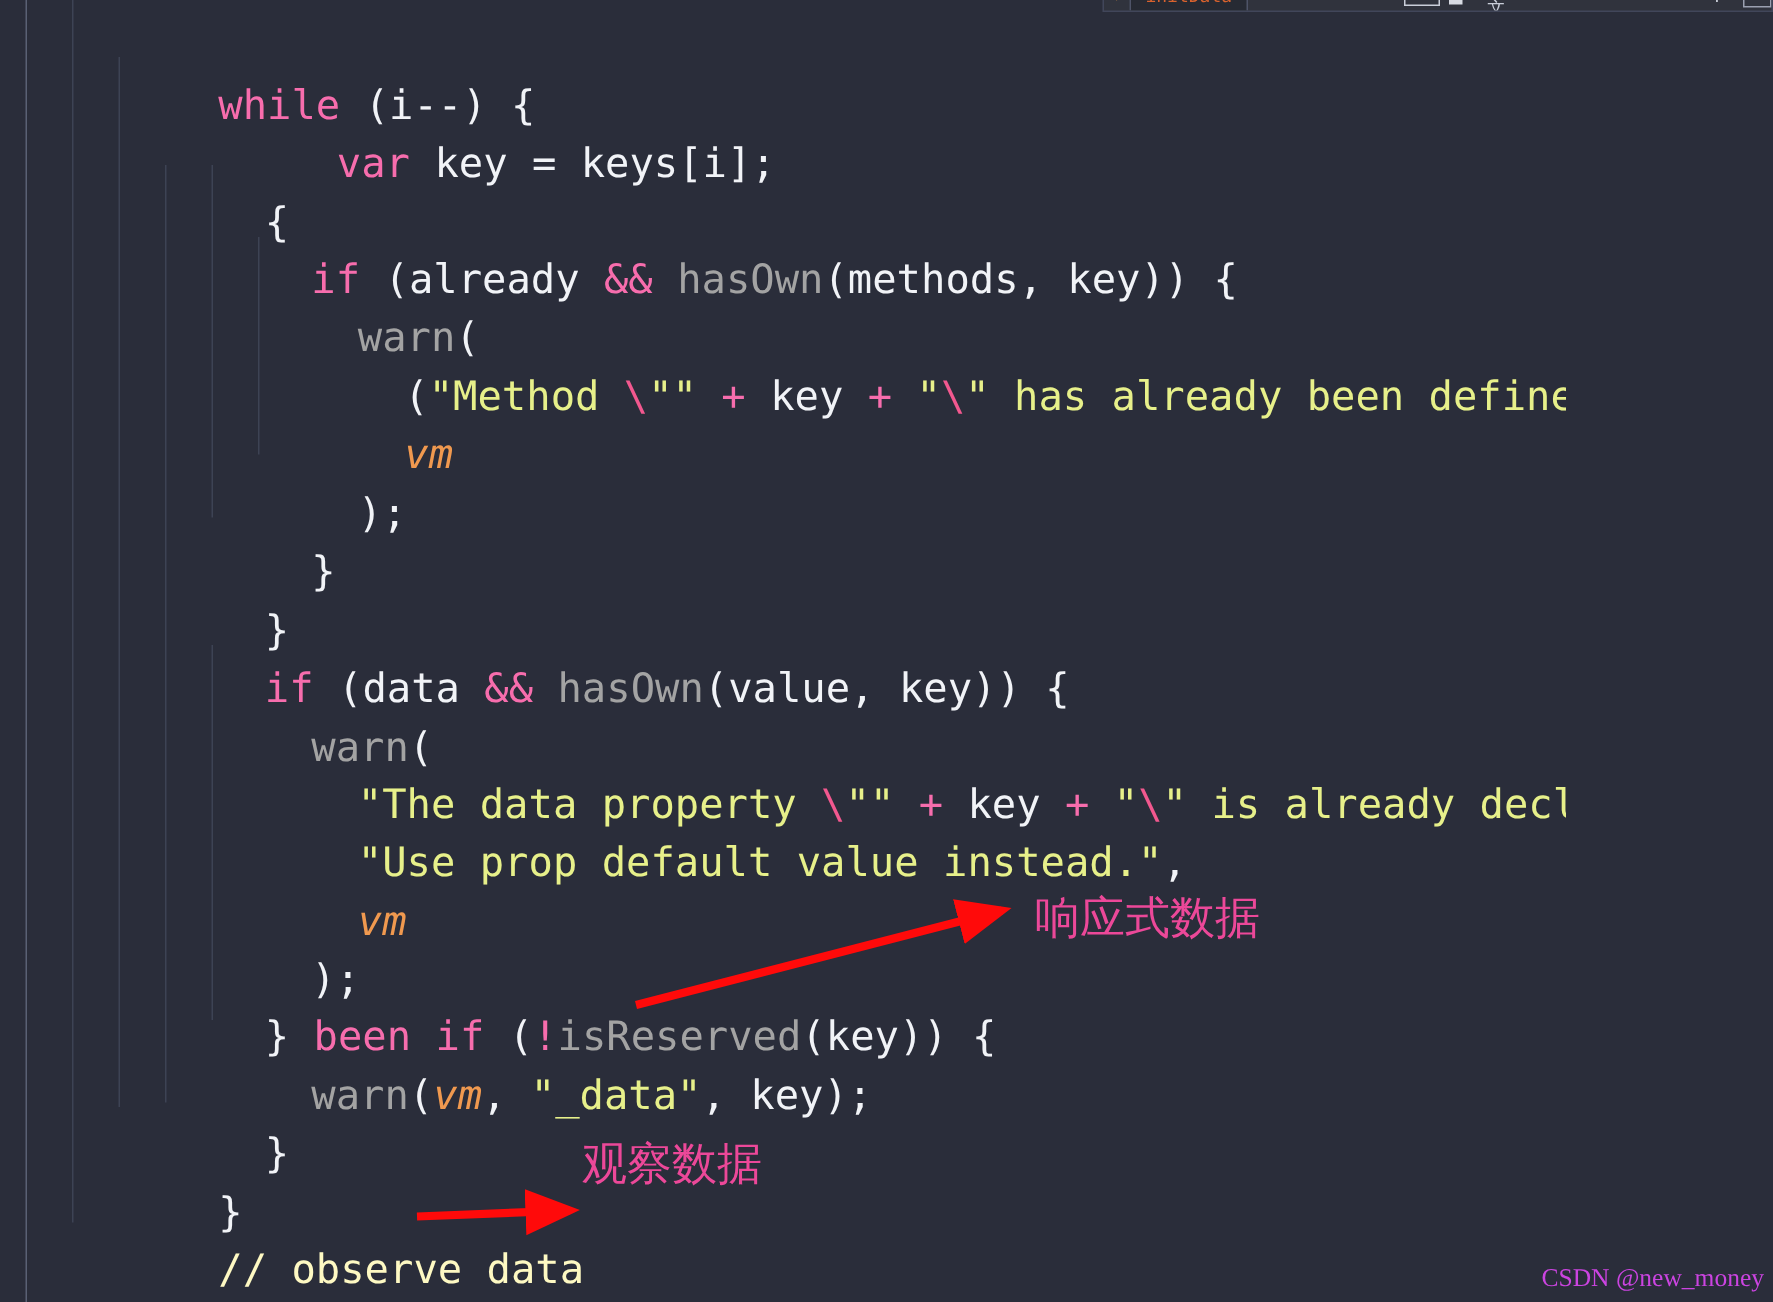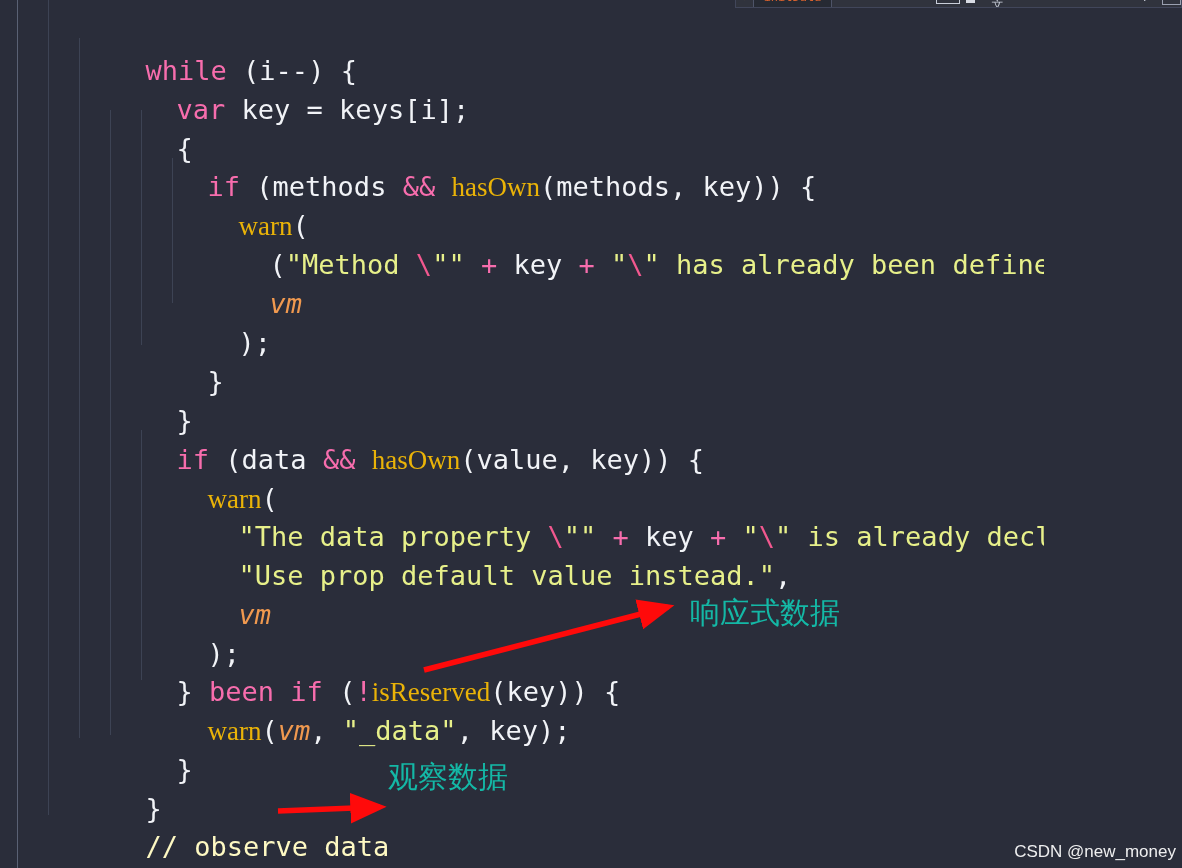--- a/index.html
+++ b/index.html
@@ -31,41 +31,41 @@
     height: 48.8px;
     line-height: 48.8px;
     white-space: pre;
     font-size: 27px;
     letter-spacing: 0px;
     color: #e6e9f0;
   }
 
   
   .kw   { color: #f76dad; }          
-  .fn   { color: #eab308; font-family: Liberation Serif, serif; }          
+  .fn   { color: #a3a3a3; }          
   .str  { color: #e7f08a; }          
   .esc  { color: #f2588f; }          
   .op   { color: #f76dad; }          
   .par  { color: #f1f3f7; }          
   .vm   { color: #f0994f; font-style: italic; }
   .cmt  { color: #fef9c3; }
   .pln  { color: #f1f3f7; }
 
   
   .guide {
     position: absolute;
     width: 1px;
     background: #3d4354;
   }
   .guide.active { background: #5a6174; }
 
   
   .annot {
     position: absolute;
-    color: #14b8a6;
+    color: #ec4899;
     font-family: "DejaVu Sans", "Liberation Sans", sans-serif;
     font-size: 30px;
     line-height: 1;
     white-space: pre;
   }
   svg.arrow-layer {
     position: absolute;
     left: 0; top: 0;
     width: 1182px;
     height: 868px;
@@ -149,23 +149,23 @@
     line-height: 1.25;
   }
   #win-watermark .wm-title { font-size: 30px; color: #767d8e; white-space: pre; }
   #win-watermark .wm-sub   { font-size: 17px; color: #6a7181; white-space: pre; }
 
   #csdn-watermark {
     position: absolute;
     right: 6px;
     bottom: 6px;
     font-size: 17px;
-    color: #ffffff;
+    color: #d946ef;
     opacity: .92;
-    font-family: Liberation Sans, sans-serif;
+    font-family: Liberation Serif, serif;
     white-space: pre;
     pointer-events: none;
   }
 </style>
 </head>
 <body>
 
 <div id="screen">
 
   <div id="code-surface">
@@ -175,30 +175,30 @@
     <div class="guide" style="left:79px;  top:38px;  height:700px;"></div>
     <div class="guide" style="left:110px; top:110px; height:625px;"></div>
     <div class="guide" style="left:141px; top:110px; height:235px;"></div>
     <div class="guide" style="left:172px; top:158px; height:145px;"></div>
     <div class="guide" style="left:141px; top:430px; height:250px;"></div>
 
     <div class="code-line" style="top:-2px; left:48px;">
       <span class="kw">while</span><span class="pln"> </span><span class="par">(</span><span class="pln">i--</span><span class="par">) {</span>
     </div>
 
-    <div class="code-line" style="top:37px; left:79px;">
+    <div class="code-line" style="top:37px; left:79px;padding-left:48px;">
       <span class="kw">var</span><span class="pln"> key = keys[i];</span>
     </div>
 
     <div class="code-line" style="top:76px; left:79px;">
       <span class="par">{</span>
     </div>
 
     <div class="code-line" style="top:114px; left:110px;">
-      <span class="kw">if</span><span class="pln"> </span><span class="par">(</span><span class="pln">methods </span><span class="op">&amp;&amp;</span><span class="pln"> </span><span class="fn">hasOwn</span><span class="par">(</span><span class="pln">methods, key</span><span class="par">)) {</span>
+      <span class="kw">if</span><span class="pln"> </span><span class="par">(</span><span class="pln">already </span><span class="op">&amp;&amp;</span><span class="pln"> </span><span class="fn">hasOwn</span><span class="par">(</span><span class="pln">methods, key</span><span class="par">)) {</span>
     </div>
 
     <div class="code-line" style="top:153px; left:141px;">
       <span class="fn">warn</span><span class="par">(</span>
     </div>
 
     <div class="code-line" style="top:192px; left:172px;">
       <span class="par">(</span><span class="str">"Method </span><span class="esc">\</span><span class="str">""</span><span class="pln"> </span><span class="op">+</span><span class="pln"> key </span><span class="op">+</span><span class="pln"> </span><span class="str">"</span><span class="esc">\</span><span class="str">"</span><span class="str"> has already been defined as a data prop</span>
     </div>
 

